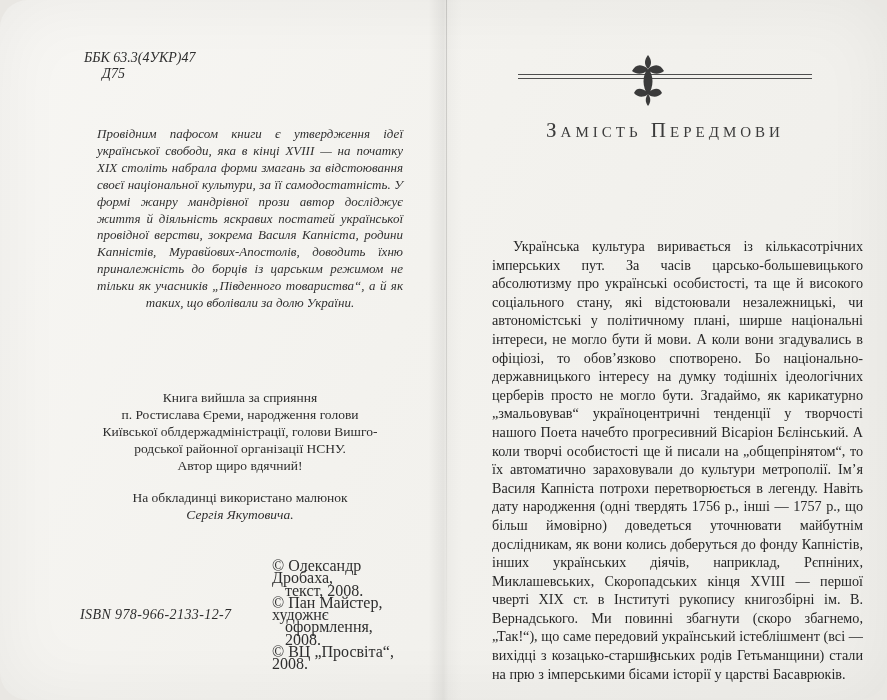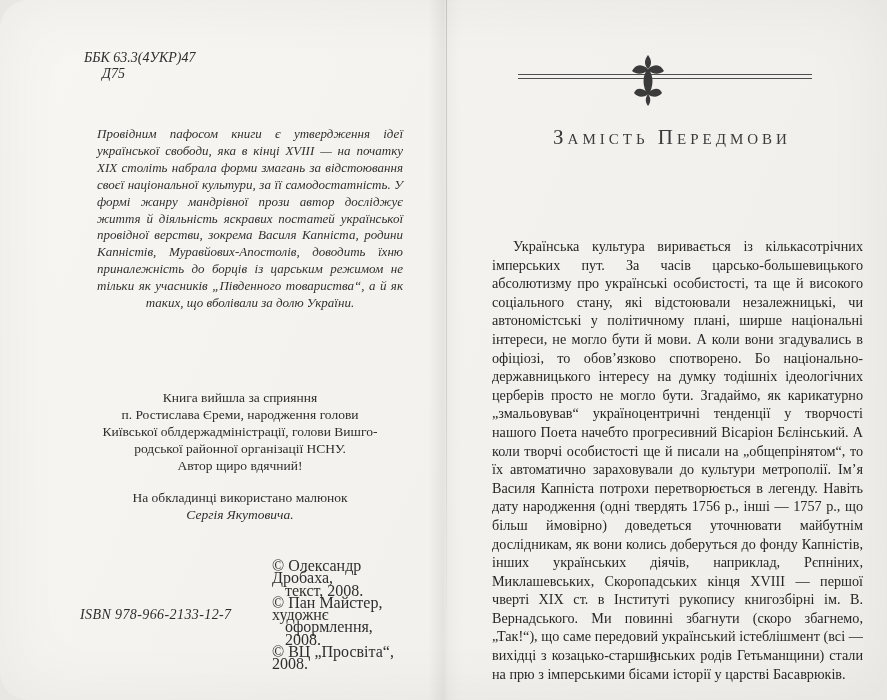--- a/index.html
+++ b/index.html
@@ -55,21 +55,21 @@
     font-style:italic;font-size:14px;letter-spacing:0.4px;color:#2c2c2c;
   }
 
   
   .rule{
     position:absolute;left:68px;top:74px;width:294px;height:3px;
     border-top:1px solid #4e4e4e;border-bottom:1px solid #4e4e4e;
   }
   .ornament{position:absolute;left:181px;top:54px;width:34px;height:53px;}
   .heading{
-    position:absolute;left:25px;top:114px;width:372px;margin:11px;
+    position:absolute;left:25px;top:114px;width:372px;margin:4px;
     text-align:center;font-variant:small-caps;font-weight:normal;
     font-size:21px;letter-spacing:4px;color:#3b3b3b;
   }
   .bodytext{
     position:absolute;left:42px;top:237px;width:371px;margin:0;
     font-size:14.2px;line-height:18.6px;text-align:justify;
     text-indent:21px;color:#262626;
   }
   .pagenum{
     position:absolute;left:18px;top:649px;width:371px;

